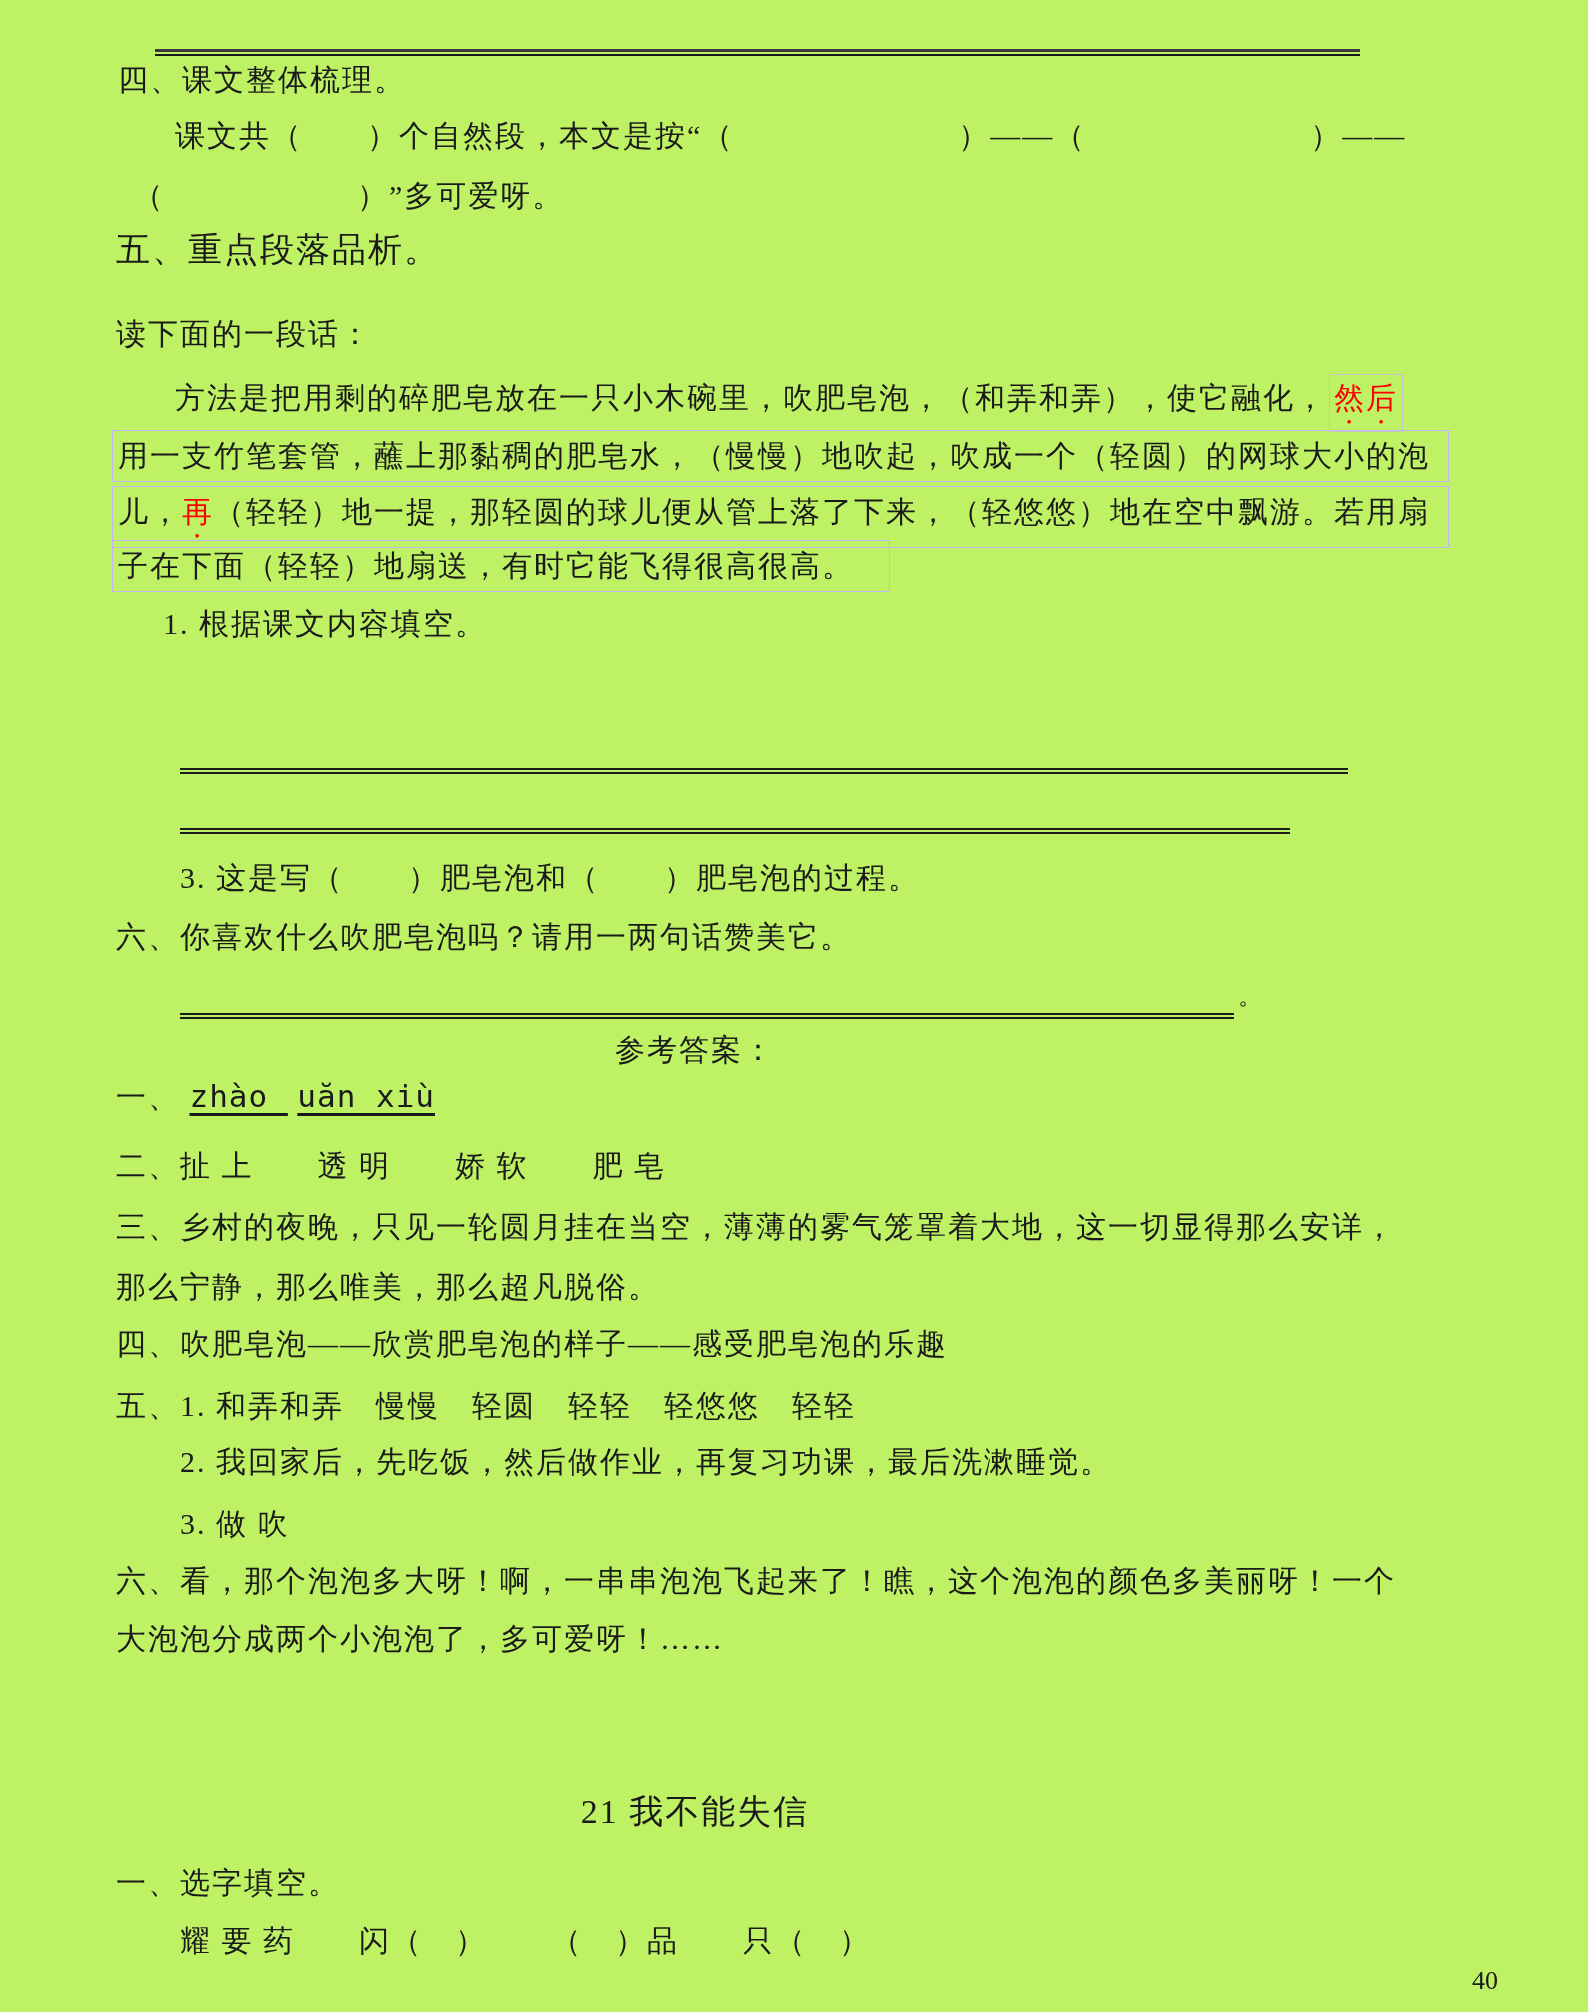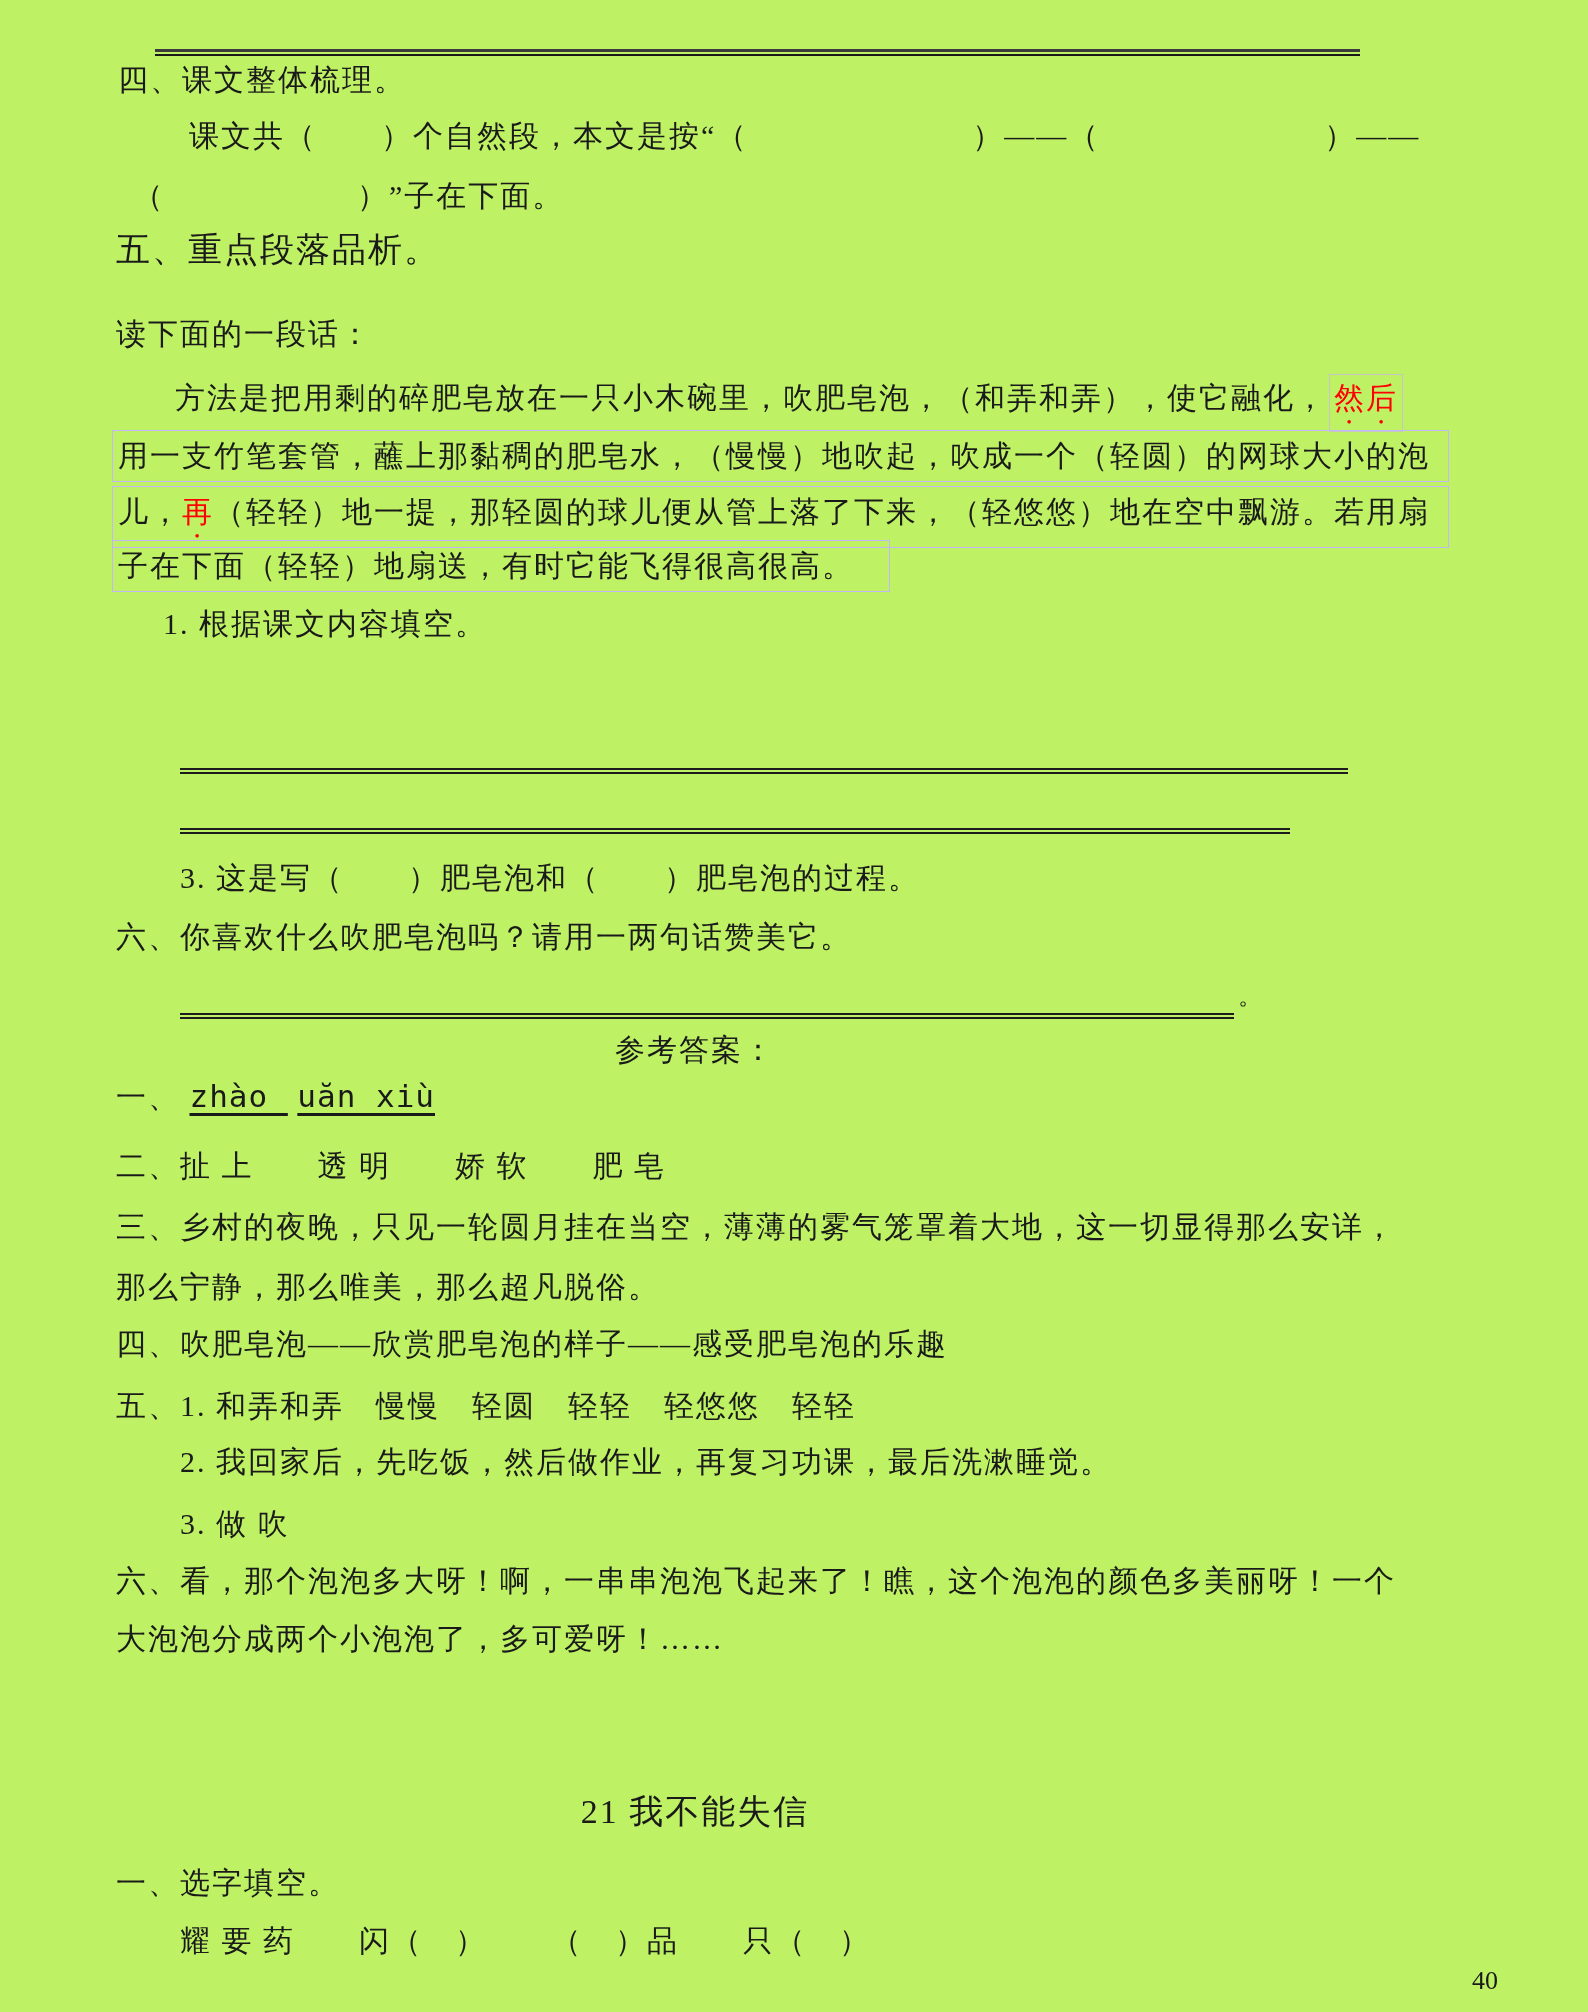--- a/index.html
+++ b/index.html
@@ -58,23 +58,23 @@
 </style>
 </head>
 <body>
 
 <div class="page">
 
   <div class="topline"></div>
 
   <div class="ln" style="left:118px;top:58px;">四、课文整体梳理。</div>
 
-  <div class="ln" style="left:175px;top:114px;margin-left:14px;">课文共（　　）个自然段，本文是按“（　　　　　　　）——（　　　　　　　）——</div>
+  <div class="ln" style="left:175px;top:114px;">课文共（　　）个自然段，本文是按“（　　　　　　　）——（　　　　　　　）——</div>
 
-  <div class="ln" style="left:133px;top:174px;">（　　　　　　）”子在下面。</div>
+  <div class="ln" style="left:133px;top:174px;">（　　　　　　）”多可爱呀。</div>
 
   <div class="ln big" style="left:116px;top:230px;font-family:Liberation Mono, monospace;">五、重点段落品析。</div>
 
   <div class="ln" style="left:116px;top:312px;">读下面的一段话：</div>
 
   <div class="ln" style="left:175px;top:374px;">
     <span>方法是把用剩的碎肥皂放在一只小木碗里，吹肥皂泡，（和弄和弄），使它融化，</span><span class="redbox"><span class="red dots">然后</span></span>
   </div>
 
   <div class="boxed" style="left:112px;top:430px;width:1325px;">

